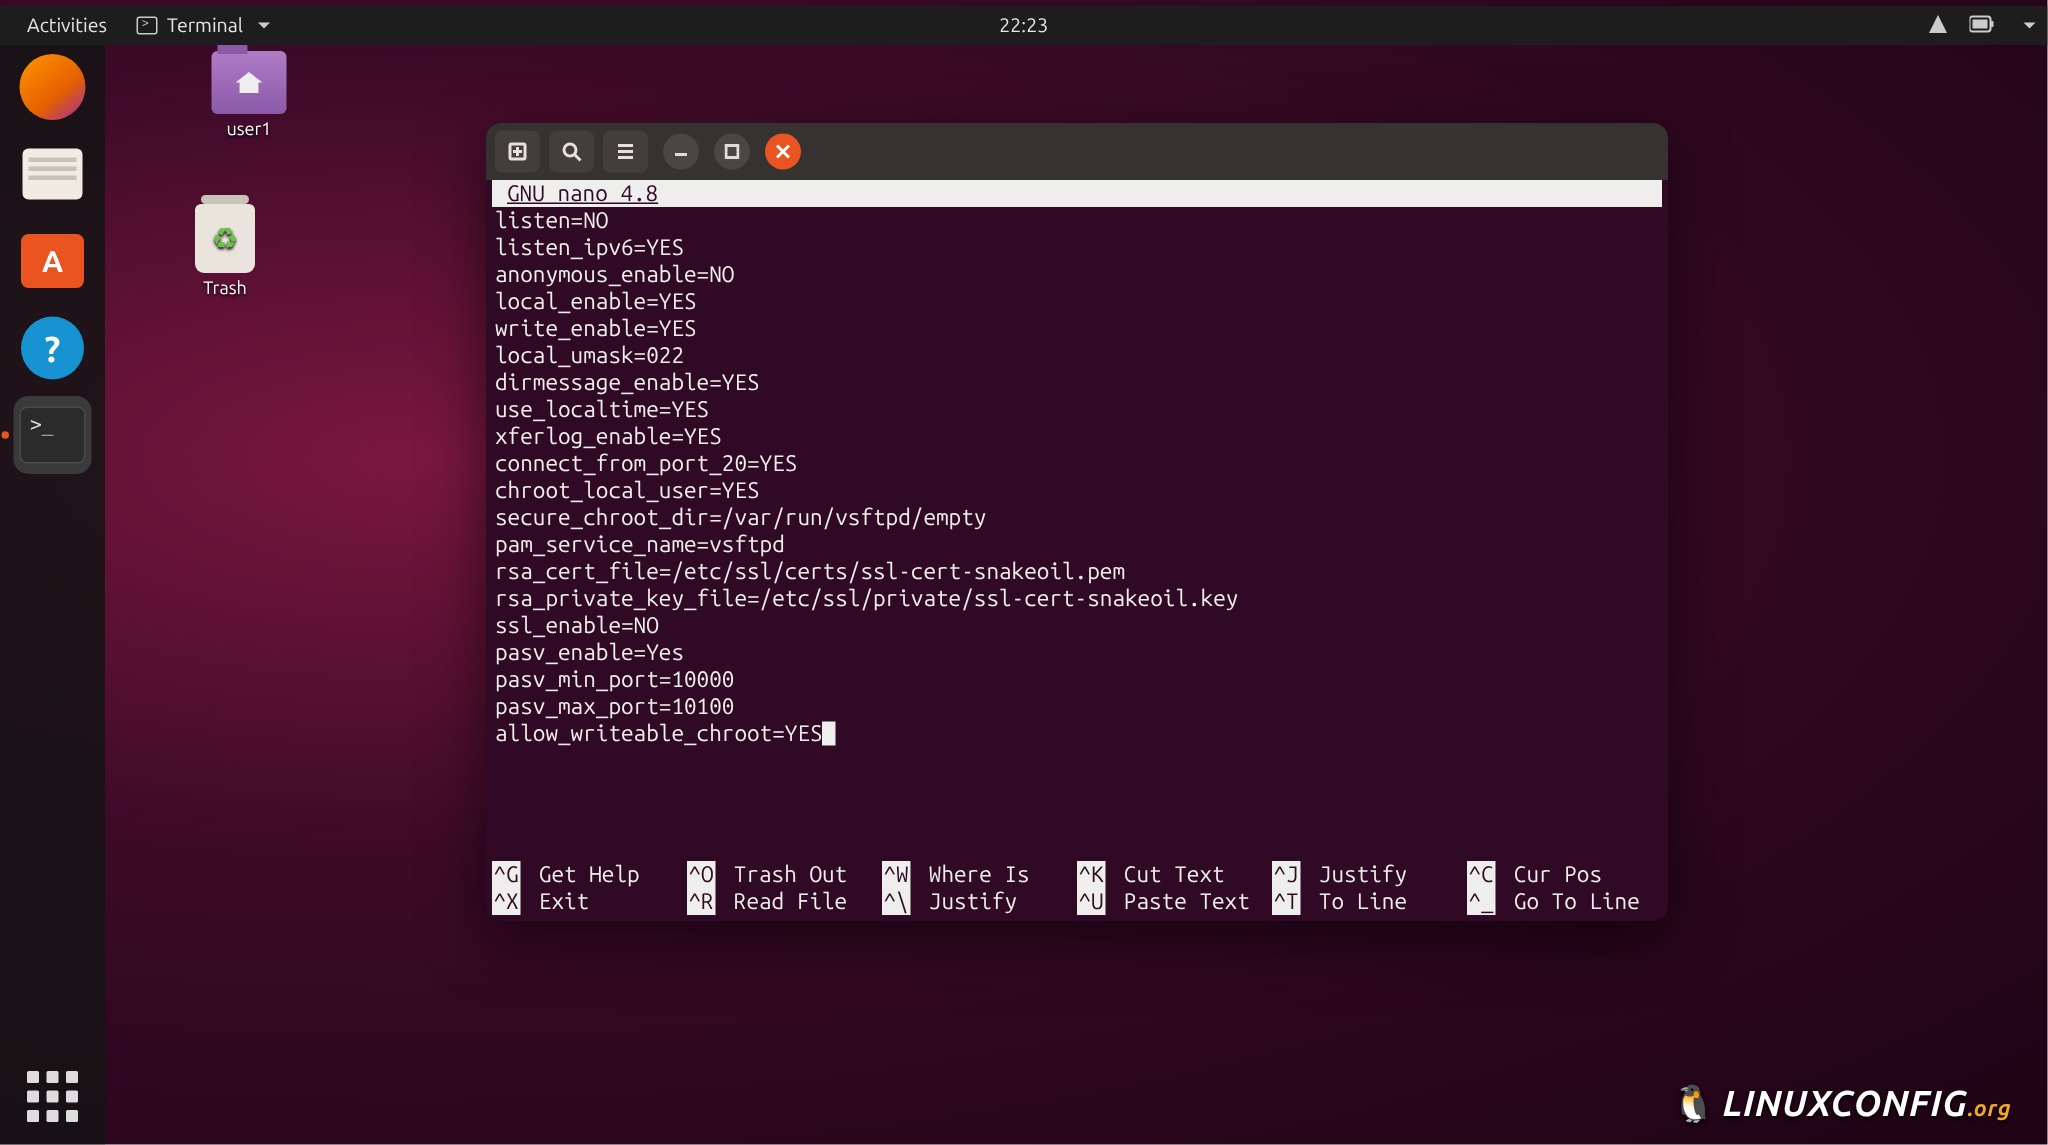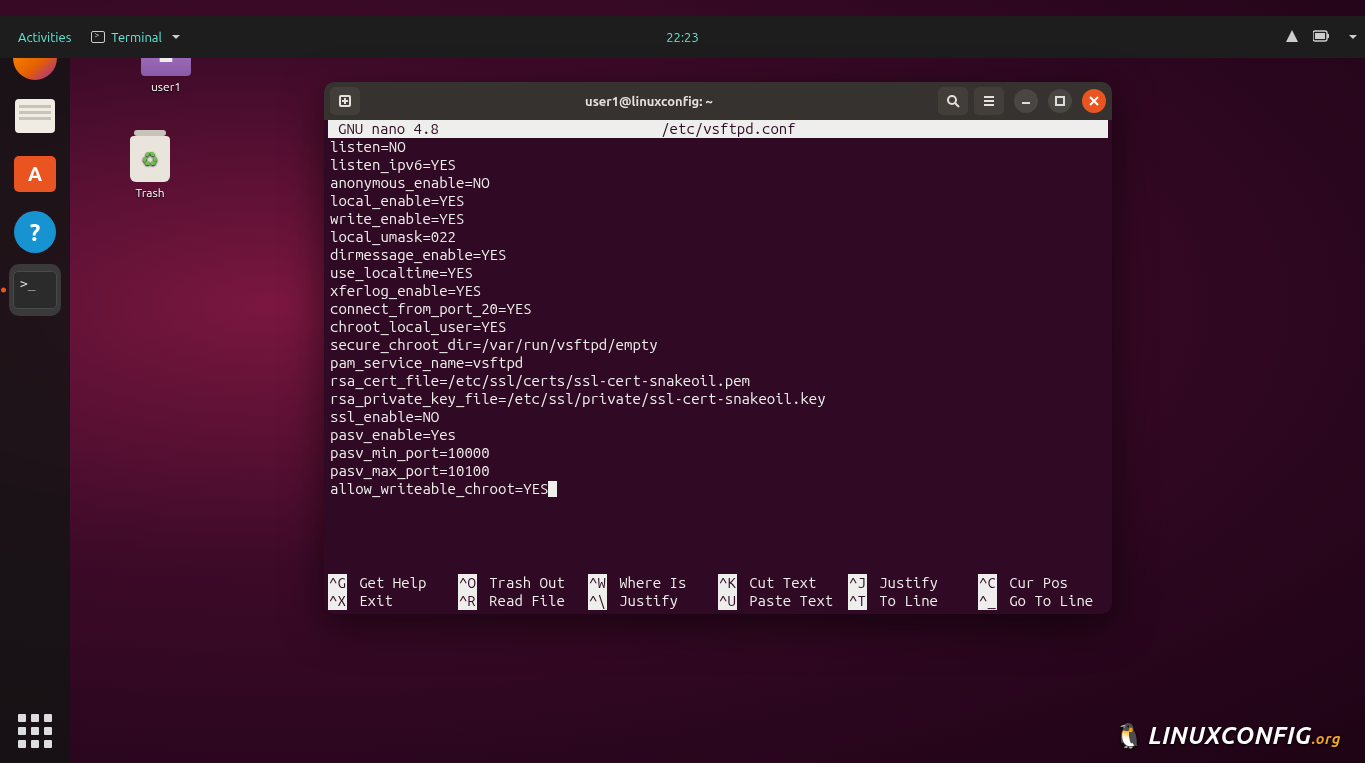--- a/index.html
+++ b/index.html
@@ -6,25 +6,25 @@
   body {
     width:1365px; height:763px;
     font-family:"Ubuntu", "DejaVu Sans", sans-serif;
     background: radial-gradient(ellipse at 20% 40%, #7a1740 0%, #3d0a28 40%, #2b061e 70%, #1e0415 100%);
     overflow:hidden;
     position:relative;
     color:#ddd;
   }
   
   .top-panel {
-    position:absolute; top:16px; left:0; right:0; height:42px;
+    position:absolute; top:4px; left:0; right:0; height:26px;
     background:#1d1d1d;
     display:flex; align-items:center;
     font-size:13px;
-    color:#5eead4;
+    color:#e5e5e5;
     padding:0 8px;
     z-index:20;
   }
   .top-panel .activities { padding:0 10px; cursor:pointer; }
   .top-panel .appmenu   { padding:0 10px; display:flex; align-items:center; gap:6px; cursor:pointer;}
   .top-panel .appmenu .term-glyph {
     width:14px;height:12px;border:1px solid #ccc;border-radius:2px;position:relative;
   }
   .top-panel .appmenu .term-glyph::after{content:">";position:absolute;left:2px;top:-2px;font-size:9px;color:#ccc;}
   .top-panel .clock { position:absolute; left:50%; transform:translateX(-50%); }
@@ -99,21 +99,21 @@
     flex:1;background:#300a24;padding:0 4px 2px 4px;
     font-family:"Ubuntu Mono","DejaVu Sans Mono",monospace;
     font-size:15px;line-height:18px;color:#eeeeec;
     overflow:hidden;position:relative;
   }
   .nano-header{
     background:#eeeeec;color:#300a24;
     display:flex; white-space:pre;
     font-family:inherit;
   }
-  .nano-header .nh-l{padding-left:10px;}
+  .nano-header .nh-l{padding-left:10px;text-decoration:underline;}
   .nano-header .nh-c{flex:1;text-align:center;}
   .nano-content{white-space:pre;padding:0 2px;}
   .cursor{display:inline-block;width:9px;height:16px;background:#eeeeec;vertical-align:text-bottom;}
   .nano-footer{
     position:absolute;left:4px;right:4px;bottom:4px;
     font-family:inherit;font-size:15px;line-height:18px;color:#eeeeec;
   }
   .footer-grid{display:grid;grid-template-columns:repeat(6,1fr);}
   .footer-cell{display:flex;align-items:center;gap:4px;white-space:pre;}
   .kbd{background:#eeeeec;color:#300a24;padding:0 1px;}
@@ -197,21 +197,20 @@
 </div>
 
 <div class="window">
   <div class="titlebar">
     <div class="tb-btn">
       <svg viewBox="0 0 14 14">
           <rect x="2" y="2" width="10" height="10" rx="1"></rect>
           <path d="M7 4v6M4 7h6"></path>
         </svg>
     </div>
-    <div class="tb-title">user1@linuxconfig: ~</div>
     <div class="tb-btn">
       <svg viewBox="0 0 14 14">
           <circle cx="6" cy="6" r="4"></circle>
           <path d="M9 9l4 4"></path>
         </svg>
     </div>
     <div class="tb-btn">
       <svg viewBox="0 0 14 14">
           <path d="M2 3h10M2 7h10M2 11h10"></path>
         </svg>
@@ -228,21 +227,20 @@
     </div>
     <div class="win-ctrl close">
       <svg viewBox="0 0 10 10">
           <path d="M1 1l8 8M9 1l-8 8"></path>
         </svg>
     </div>
   </div>
   <div class="term-body">
     <div class="nano-header">
       <span class="nh-l">GNU nano 4.8</span>
-      <span class="nh-c">/etc/vsftpd.conf</span>
       <span style="width:90px"></span>
     </div>
     <div class="nano-content" id="nano-content"><div>listen=NO</div><div>listen_ipv6=YES</div><div>anonymous_enable=NO</div><div>local_enable=YES</div><div>write_enable=YES</div><div>local_umask=022</div><div>dirmessage_enable=YES</div><div>use_localtime=YES</div><div>xferlog_enable=YES</div><div>connect_from_port_20=YES</div><div>chroot_local_user=YES</div><div>secure_chroot_dir=/var/run/vsftpd/empty</div><div>pam_service_name=vsftpd</div><div>rsa_cert_file=/etc/ssl/certs/ssl-cert-snakeoil.pem</div><div>rsa_private_key_file=/etc/ssl/private/ssl-cert-snakeoil.key</div><div>ssl_enable=NO</div><div>pasv_enable=Yes</div><div>pasv_min_port=10000</div><div>pasv_max_port=10100</div><div>allow_writeable_chroot=YES<span class="cursor"></span></div></div>
     <div class="nano-footer">
       <div class="footer-grid" id="footer-row-0">
           <div class="footer-cell"><span class="kbd">^G</span><span> Get Help</span></div>
           <div class="footer-cell"><span class="kbd">^O</span><span> Trash Out</span></div>
           <div class="footer-cell"><span class="kbd">^W</span><span> Where Is</span></div>
           <div class="footer-cell"><span class="kbd">^K</span><span> Cut Text</span></div>
           <div class="footer-cell"><span class="kbd">^J</span><span> Justify</span></div>

